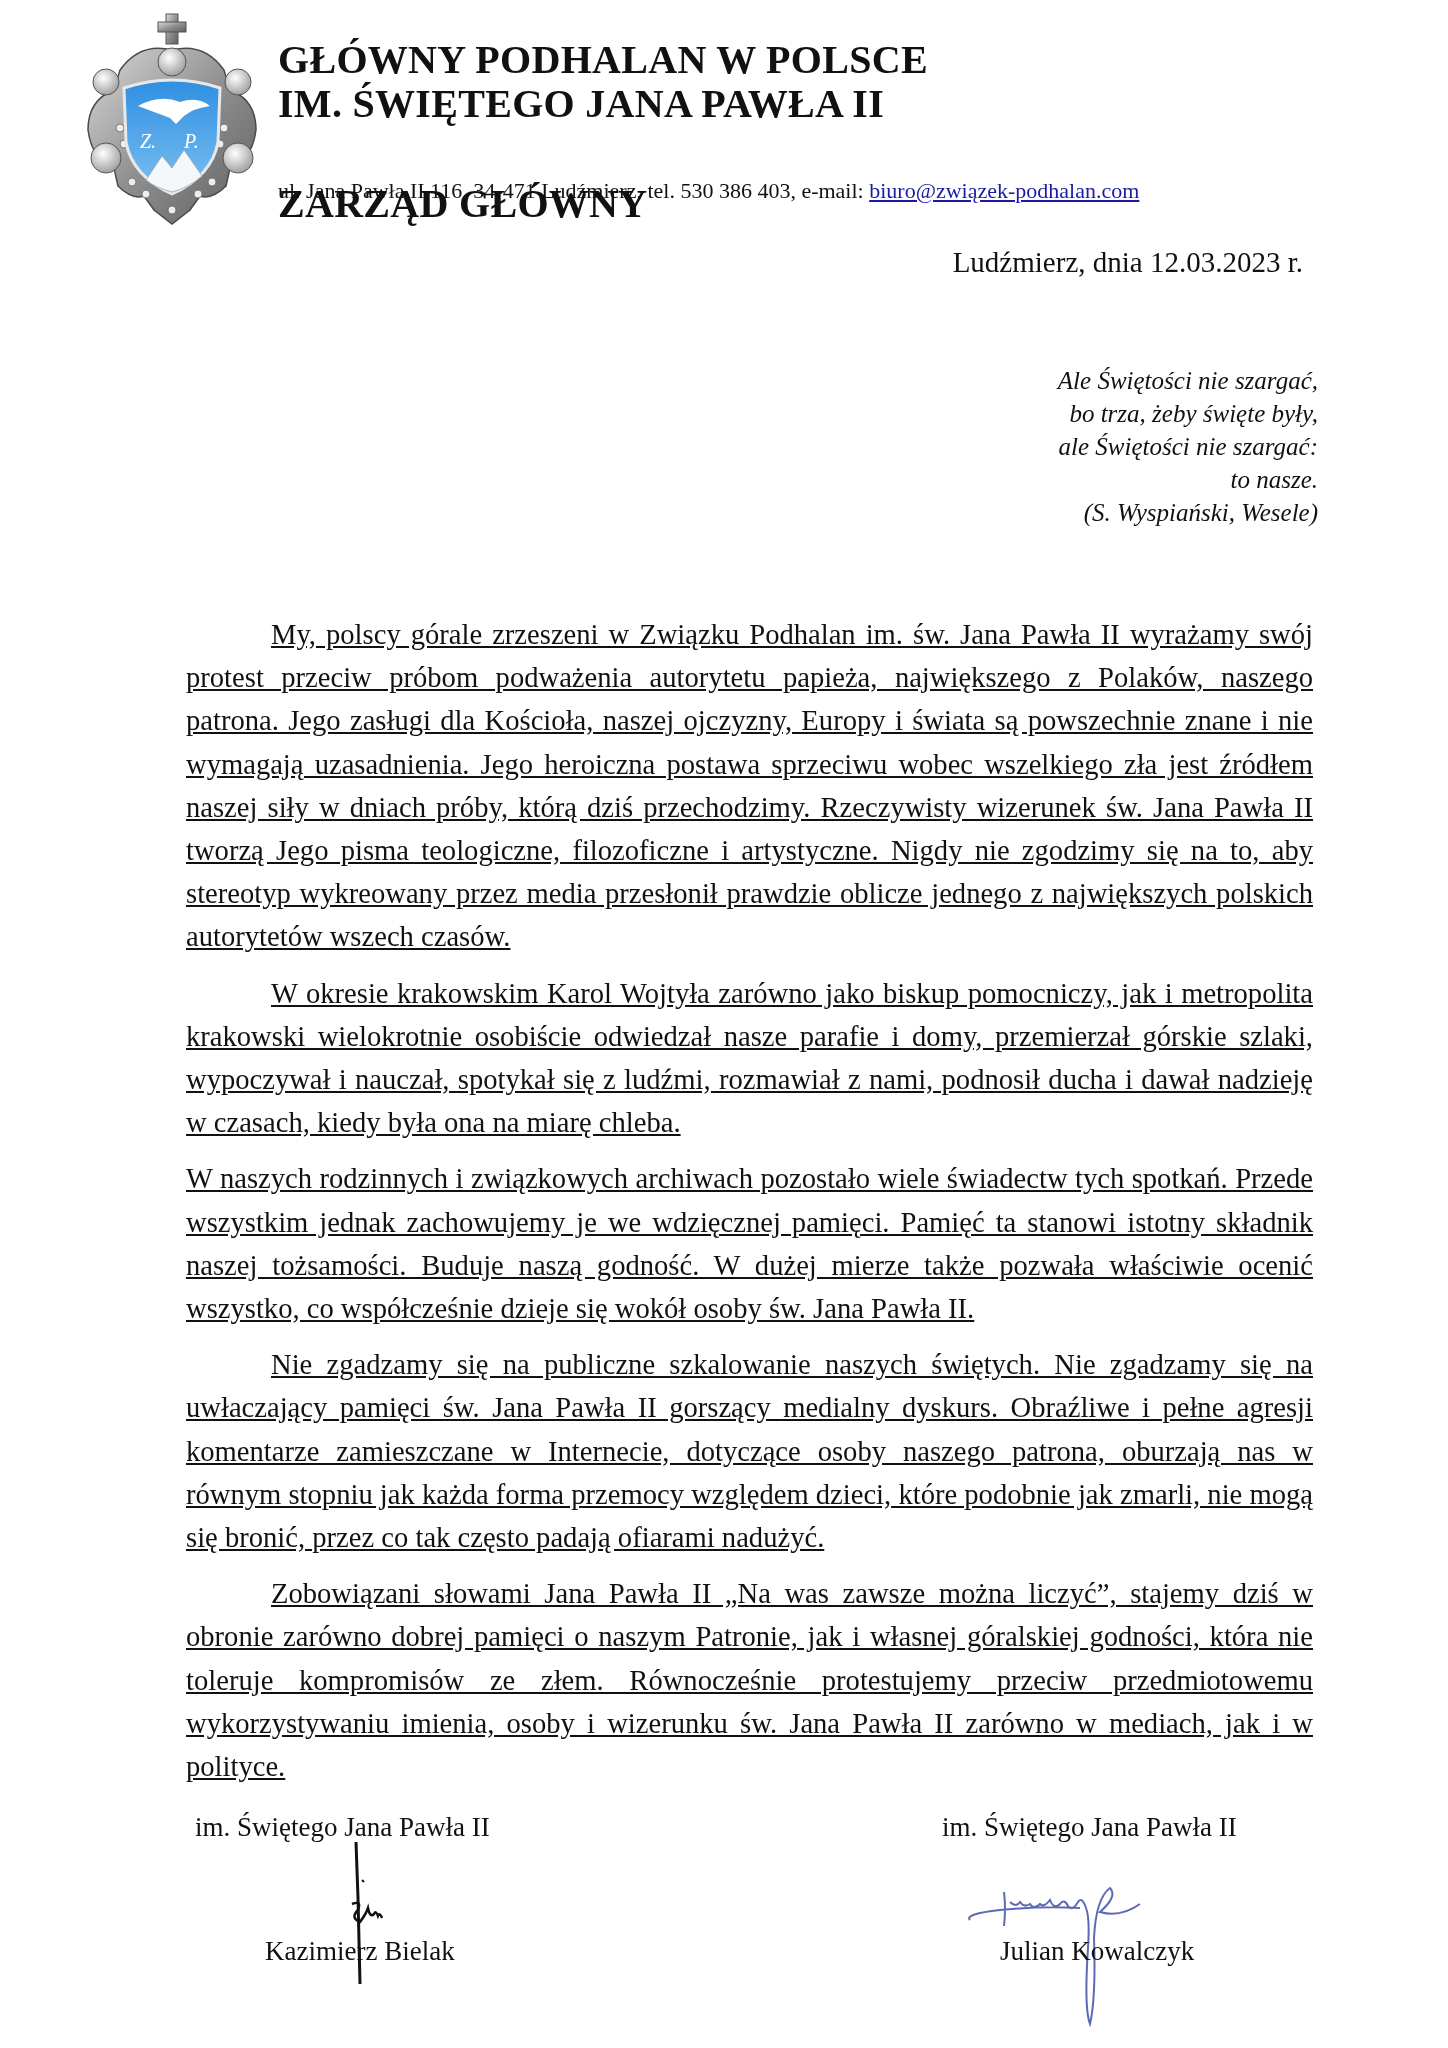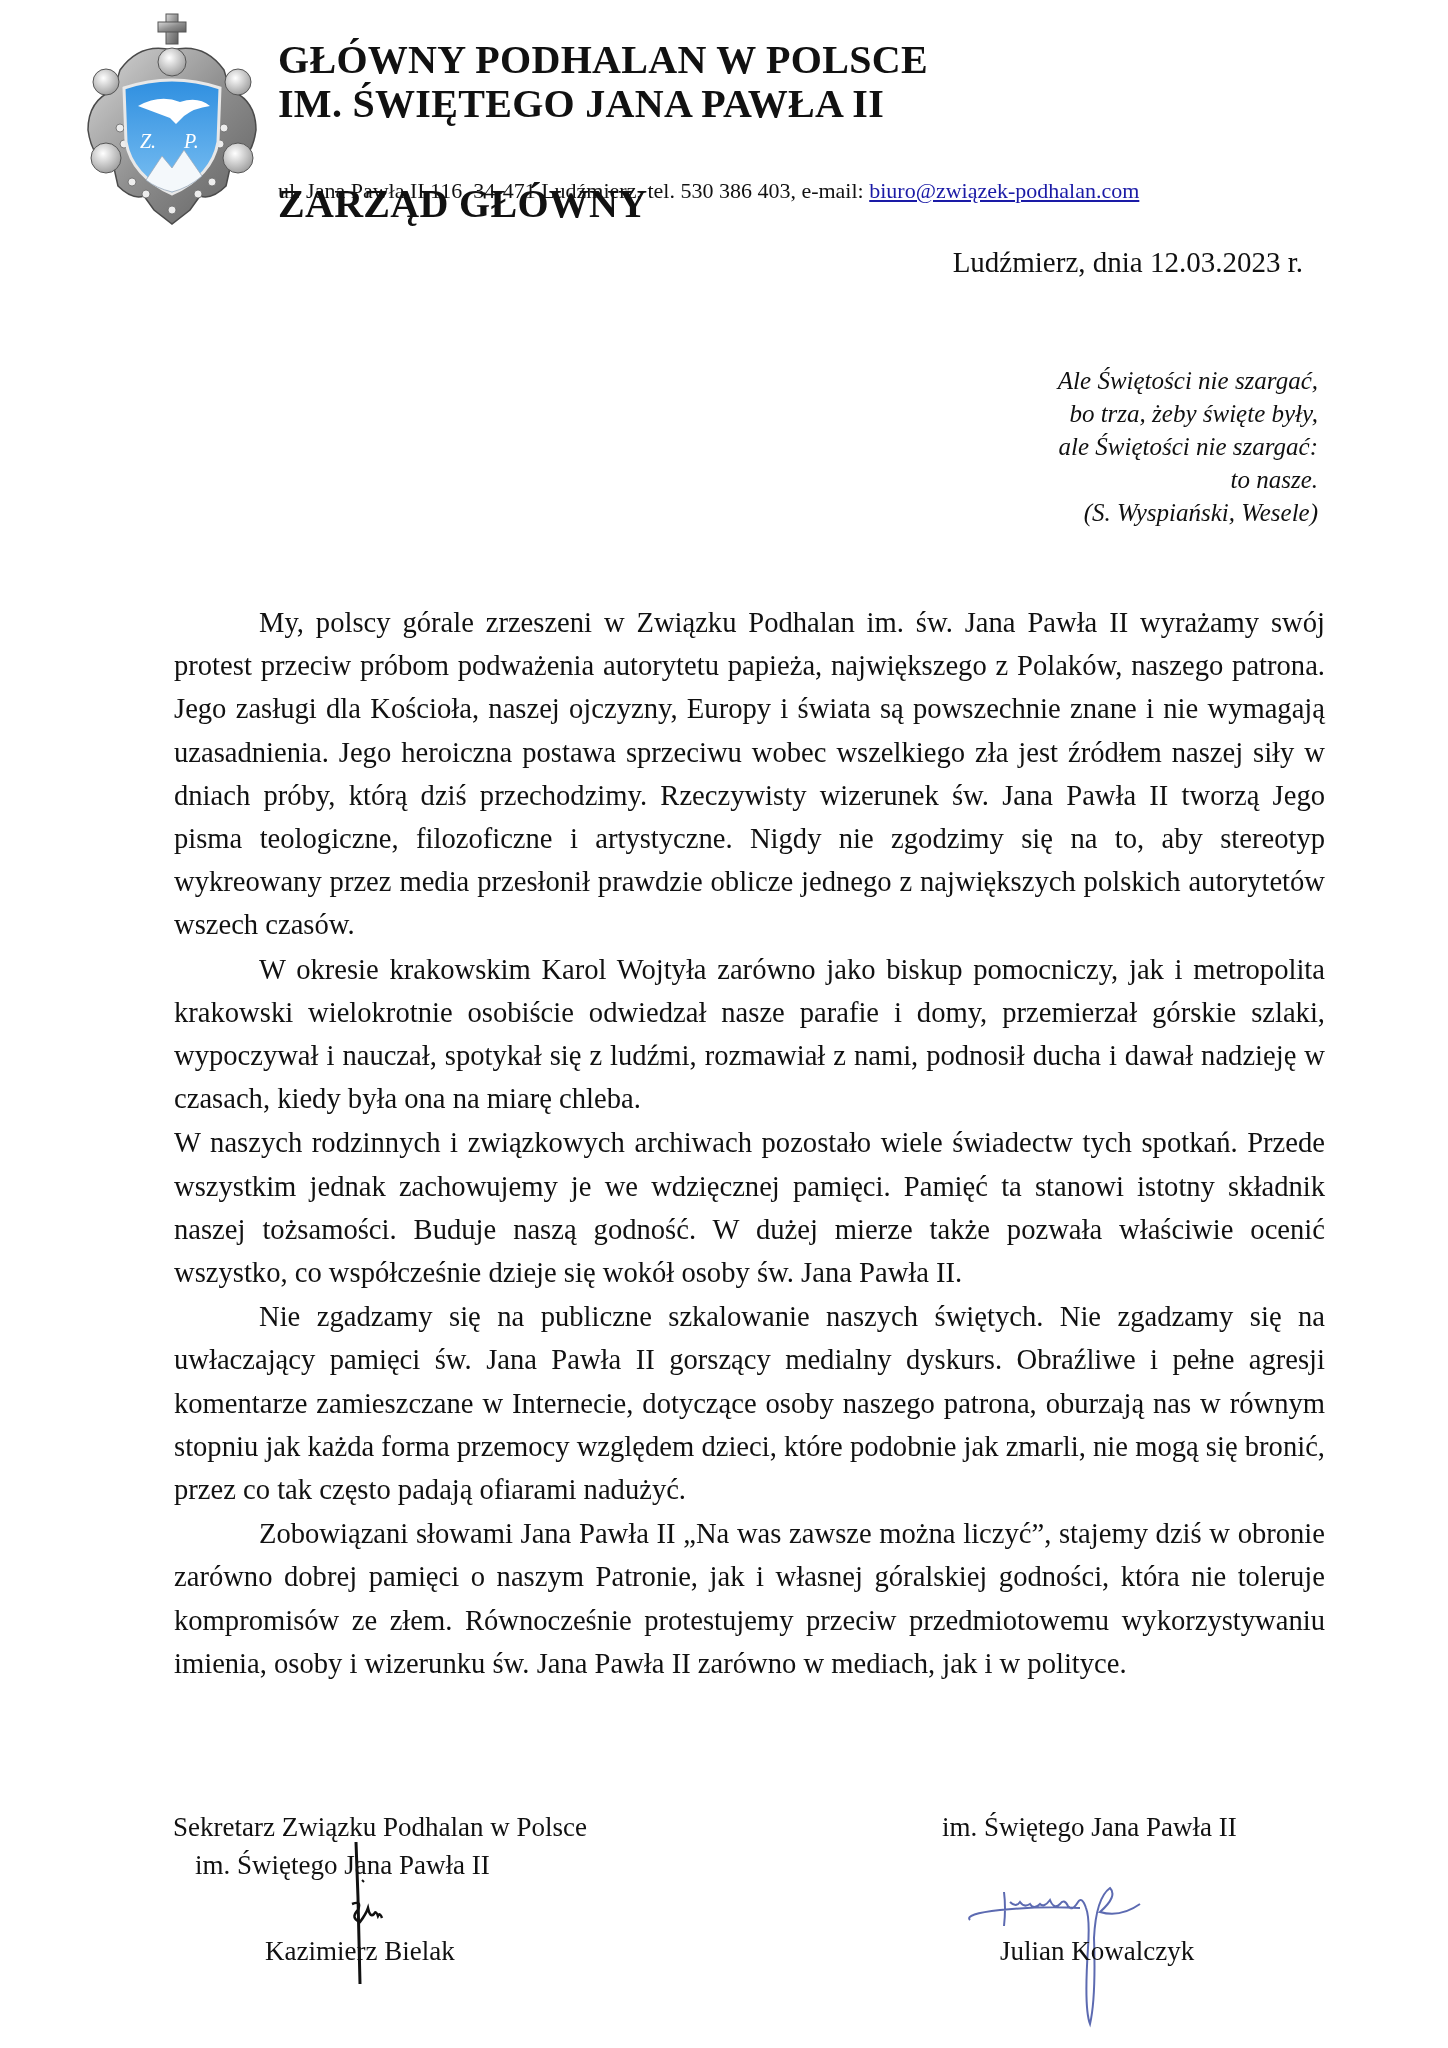--- a/index.html
+++ b/index.html
@@ -19,21 +19,21 @@
   #date { right: 145px; top: 248px; font-size: 29px; line-height: 1; text-align: right; }
 
   
   #quote { position: absolute; right: 130px; top: 364px; text-align: right;
            font-style: italic; font-size: 25px; line-height: 33px; }
   #quote div { white-space: nowrap; }
 
   
   #body { position: absolute; left: 173px; top: 600px; width: 1153px;
           font-size: 28.6px; line-height: 43.2px; text-align: justify; }
-  #body p { margin: 1px; text-indent: 85px; }
+  #body p { margin: 13px; text-indent: 85px; text-decoration: underline; }
   #body p.noindent { text-indent: 0; }
 
   
   .sig { position: absolute; font-size: 27px; line-height: 38px; }
   #sig-left { left: 173px; top: 1808px; }
   #sig-right { left: 900px; top: 1808px; }
   .sig .t1 { white-space: nowrap; }
   .sig .t2 { white-space: nowrap; padding-left: 22px; }
   #sig-right .t2 { padding-left: 42px; }
   .sig .name { white-space: nowrap; position: absolute; top: 124px; }
@@ -105,21 +105,20 @@
 
 <div id="body">
   <p>My, polscy górale zrzeszeni w Związku Podhalan im. św. Jana Pawła II wyrażamy swój protest przeciw próbom podważenia autorytetu papieża, największego z Polaków, naszego patrona. Jego zasługi dla Kościoła, naszej ojczyzny, Europy i świata są powszechnie znane i nie wymagają uzasadnienia. Jego heroiczna postawa sprzeciwu wobec wszelkiego zła jest źródłem naszej siły w dniach próby, którą dziś przechodzimy. Rzeczywisty wizerunek św. Jana Pawła II tworzą Jego pisma teologiczne, filozoficzne i artystyczne. Nigdy nie zgodzimy się na to, aby stereotyp wykreowany przez media przesłonił prawdzie oblicze jednego z największych polskich autorytetów wszech czasów.</p>
   <p>W okresie krakowskim Karol Wojtyła zarówno jako biskup pomocniczy, jak i metropolita krakowski wielokrotnie osobiście odwiedzał nasze parafie i domy, przemierzał górskie szlaki, wypoczywał i nauczał, spotykał się z ludźmi, rozmawiał z nami, podnosił ducha i dawał nadzieję w czasach, kiedy była ona na miarę chleba.</p>
   <p class="noindent">W naszych rodzinnych i związkowych archiwach pozostało wiele świadectw tych spotkań. Przede wszystkim jednak zachowujemy je we wdzięcznej pamięci. Pamięć ta stanowi istotny składnik naszej tożsamości. Buduje naszą godność. W dużej mierze także pozwała właściwie ocenić wszystko, co współcześnie dzieje się wokół osoby św. Jana Pawła II.</p>
   <p>Nie zgadzamy się na publiczne szkalowanie naszych świętych. Nie zgadzamy się na uwłaczający pamięci św. Jana Pawła II gorszący medialny dyskurs. Obraźliwe i pełne agresji komentarze zamieszczane w Internecie, dotyczące osoby naszego patrona, oburzają nas w równym stopniu jak każda forma przemocy względem dzieci, które podobnie jak zmarli, nie mogą się bronić, przez co tak często padają ofiarami nadużyć.</p>
   <p>Zobowiązani słowami Jana Pawła II „Na was zawsze można liczyć”, stajemy dziś w obronie zarówno dobrej pamięci o naszym Patronie, jak i własnej góralskiej godności, która nie toleruje kompromisów ze złem. Równocześnie protestujemy przeciw przedmiotowemu wykorzystywaniu imienia, osoby i wizerunku św. Jana Pawła II zarówno w mediach, jak i w polityce.</p>
 </div>
 
 <div class="sig" id="sig-left">
-  <div class="t1">Sekretarz Związku Podhalan w Polsce</div>
   <div class="t2">im. Świętego Jana Pawła II</div>
   <svg class="signature-svg" style="left:165px; top:30px;" width="60" height="150" viewBox="0 0 60 150">
     <path d="M18 4 L20 60 L22 146" stroke="#111" stroke-width="3" fill="none"></path>
     <path d="M24 42 L26 44" stroke="#111" stroke-width="2"></path>
     <path d="M14 66 Q24 62 20 72 Q12 80 22 84 Q28 76 30 70 Q32 80 36 76 Q38 72 40 78 Q42 74 44 80" stroke="#111" stroke-width="2.5" fill="none"></path>
   </svg>
   <div class="name">Kazimierz Bielak</div>
 </div>
 
 <div class="sig" id="sig-right">

